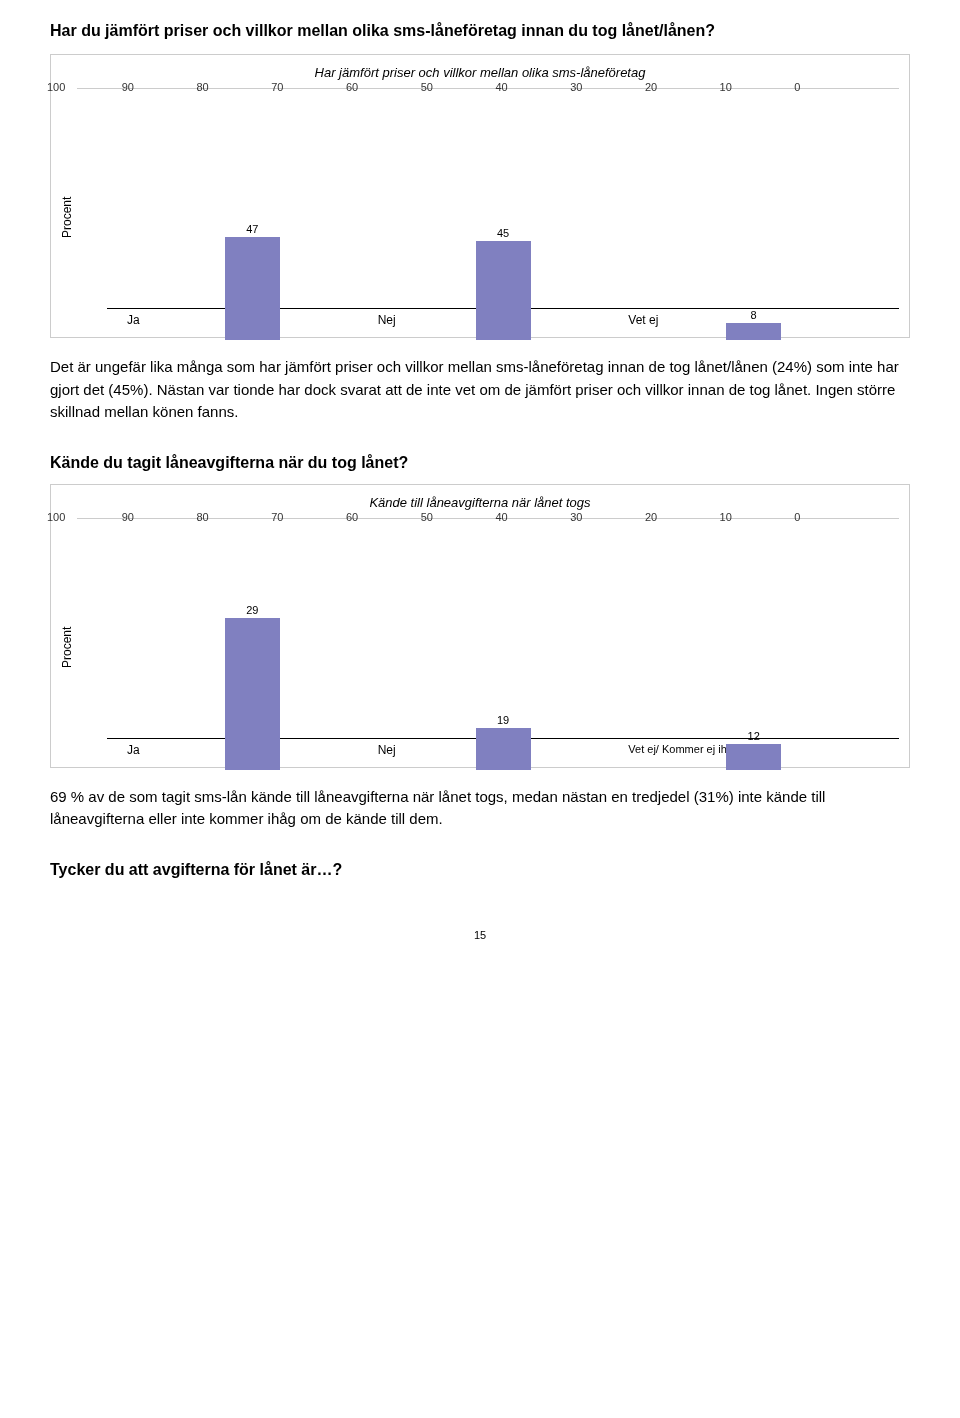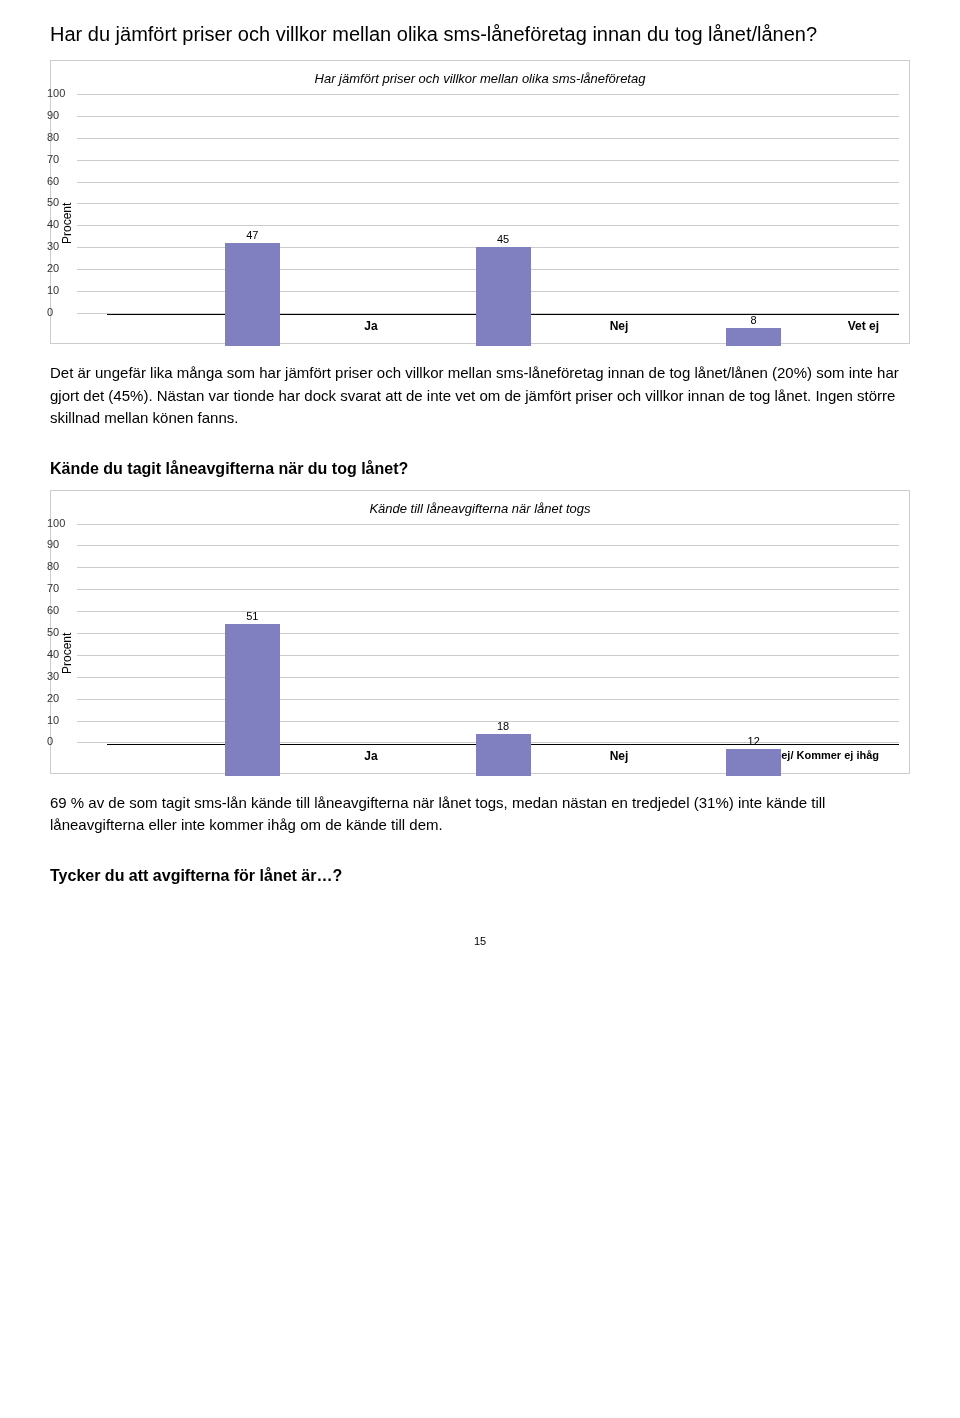--- a/index.html
+++ b/index.html
@@ -6,22 +6,22 @@
     body {
       width: 960px;
       min-height: 1418px;
       background: #fff;
       font-family: Arial, sans-serif;
       font-size: 15px;
       color: #000;
       padding: 20px 50px 40px 50px;
     }
     h2 {
-      font-size: 20px;
-      font-weight: normal;
+      font-size: 16px;
+      font-weight: bold;
       margin-bottom: 12px;
       line-height: 1.4;
     }
     h3 {
       font-size: 16px;
       font-weight: bold;
       margin-bottom: 12px;
       margin-top: 30px;
     }
     p {
@@ -61,21 +61,21 @@
     }
     .grid-area {
       position: relative;
       height: 220px;
       margin-bottom: 0;
     }
     .gridlines {
       position: absolute;
       top: 0; left: 0; right: 0; bottom: 0;
       display: flex;
-      flex-direction: column;
+      flex-direction: row;
       justify-content: space-between;
     }
     .gridline {
       width: 100%;
       border-top: 1px solid #ccc;
       position: relative;
     }
     .gridline-label {
       position: absolute;
       left: -30px;
@@ -109,24 +109,23 @@
       text-align: center;
       margin-bottom: 2px;
     }
     .x-axis-row {
       display: flex;
       padding: 0 20px;
       margin-left: 30px;
     }
     .x-label {
       flex: 1;
-      text-align: right;
+      text-align: left;
       font-size: 12px;
       padding-top: 4px;
-      font-weight: bold;
     }
     .x-axis-line {
       border-top: 1px solid #000;
       margin-left: 30px;
       margin-right: 0;
     }
     .page-num {
       text-align: center;
       font-size: 11px;
       margin-top: 50px;
@@ -198,21 +197,21 @@
       <div class="x-axis-line"></div>
       <div class="x-axis-row">
         <div class="x-label">Ja</div>
         <div class="x-label">Nej</div>
         <div class="x-label">Vet ej</div>
       </div>
     </div>
   </div>
 </div>
 
-<p>Det är ungefär lika många som har jämfört priser och villkor mellan sms-låneföretag innan de tog lånet/lånen (20%) som inte har gjort det (45%). Nästan var tionde har dock svarat att de inte vet om de jämfört priser och villkor innan de tog lånet. Ingen större skillnad mellan könen fanns.</p>
+<p>Det är ungefär lika många som har jämfört priser och villkor mellan sms-låneföretag innan de tog lånet/lånen (24%) som inte har gjort det (45%). Nästan var tionde har dock svarat att de inte vet om de jämfört priser och villkor innan de tog lånet. Ingen större skillnad mellan könen fanns.</p>
 
 <h3>Kände du tagit låneavgifterna när du tog lånet?</h3>
 
 <div class="chart-container">
   <div class="chart-title">Kände till låneavgifterna när lånet togs</div>
   <div class="chart-wrap">
     <div class="y-axis-label">Procent</div>
     <div class="chart-inner">
       <div class="grid-area">
         <div class="gridlines">
@@ -245,25 +244,25 @@
             </div>
           <div class="gridline">
               <span class="gridline-label">10</span>
             </div>
           <div class="gridline">
               <span class="gridline-label">0</span>
             </div>
         </div>
         <div class="bars-row">
           <div class="bar-group">
-            <div class="bar-label-top">51</div>
+            <div class="bar-label-top">29</div>
             <div class="bar" style="height: calc(220px * 69/100);"></div>
           </div>
           <div class="bar-group">
-            <div class="bar-label-top">18</div>
+            <div class="bar-label-top">19</div>
             <div class="bar" style="height: calc(220px * 19/100);"></div>
           </div>
           <div class="bar-group">
             <div class="bar-label-top">12</div>
             <div class="bar" style="height: calc(220px * 12/100);"></div>
           </div>
         </div>
       </div>
       <div class="x-axis-line"></div>
       <div class="x-axis-row">

